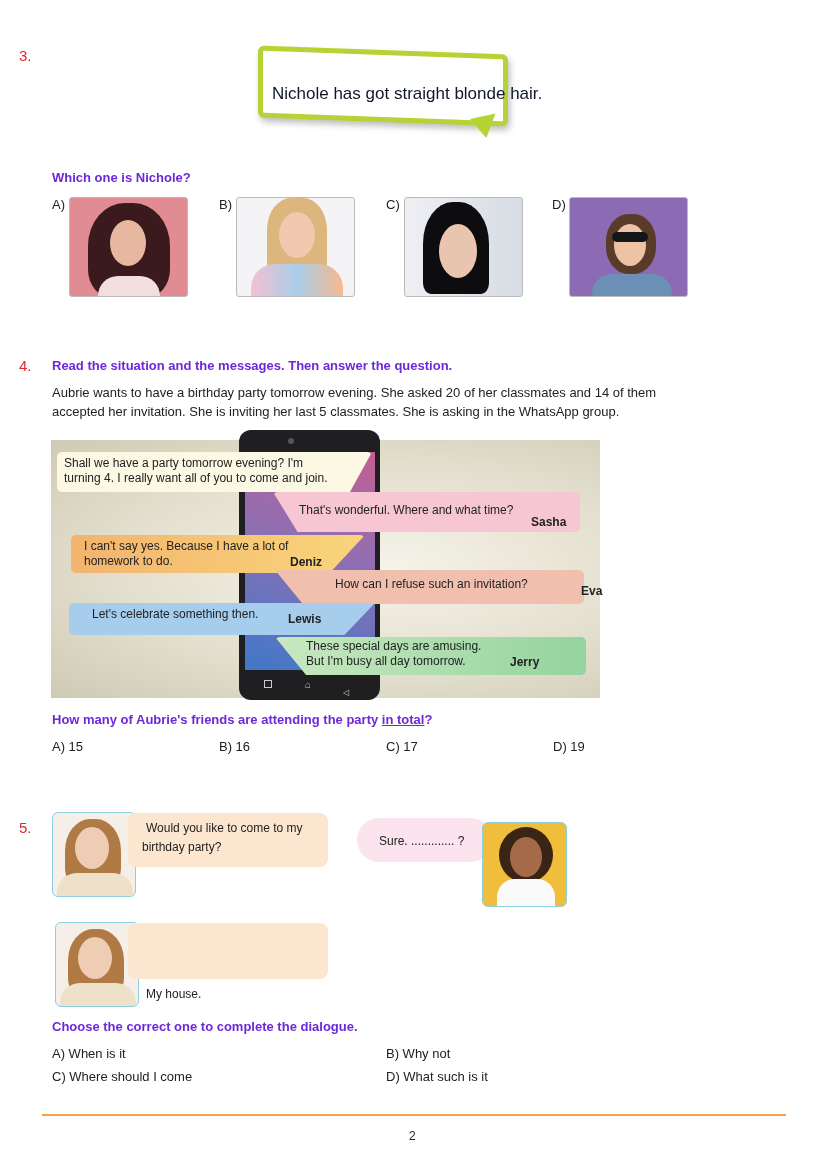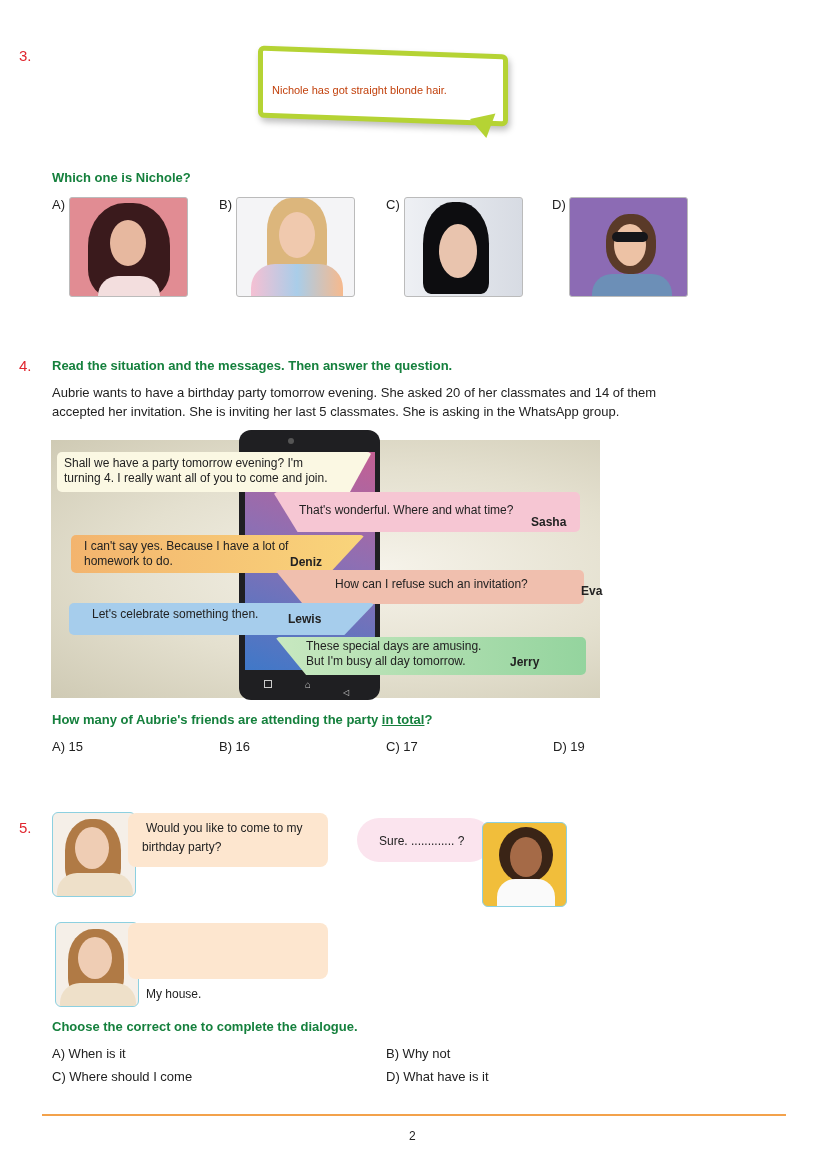--- a/index.html
+++ b/index.html
@@ -1,36 +1,36 @@
 <!DOCTYPE html>
 <html><head>
   <meta charset="utf-8">
   <style>
     * { box-sizing: border-box; margin: 0; padding: 0; }
     html, body { width: 828px; height: 1171px; background: #ffffff; }
     body { position: relative; font-family: "Liberation Sans", sans-serif; color: #222; overflow: hidden; }
     .abs { position: absolute; }
     .qnum { position: absolute; color: #e0262f; font-size: 15px; }
-    .bold { font-weight: bold; font-size: 13px; color: #15803d; text-align: center; }
+    .bold { font-weight: bold; font-size: 13px; color: #6d28d9; text-align: center; }
     .txt { font-size: 13px; color: #222; }
 
     
     .green-bubble {
       position: absolute; left: 258px; top: 50px; width: 250px; height: 72px;
       border: 5px solid #b5d334; background: #fff;
       border-radius: 6px;
       transform: skewY(2deg);
       box-shadow: 2px 4px 6px rgba(0,0,0,0.25);
     }
     .green-tail {
       position: absolute; left: 472px; top: 116px; width: 0; height: 0;
       border-left: 12px solid transparent; border-right: 14px solid transparent;
       border-top: 22px solid #b5d334; transform: rotate(-12deg);
     }
-    .green-text { position: absolute; left: 272px; top: 84px; font-size: 11px; color: #c2410c; }
+    .green-text { position: absolute; left: 272px; top: 84px; font-size: 17px; color: #0f172a; }
 
     
     .photo { position: absolute; top: 197px; width: 119px; height: 100px; border: 1px solid #bbb; border-radius: 3px; overflow: hidden; }
     .opt-label { position: absolute; top: 197px; font-size: 13px; }
     .face { position: absolute; border-radius: 50%; }
     .hair { position: absolute; }
 
     
     .chat-bg {
       position: absolute; left: 51px; top: 440px; width: 549px; height: 258px;
@@ -170,16 +170,16 @@
   <div class="face" style="left:22px; top:14px; width:34px; height:42px; background:#efcdb4;"></div>
   <div class="abs" style="left:4px; top:60px; width:76px; height:26px; background:#eee0c9; border-radius:20px 20px 0 0;"></div>
 </div>
 <div class="peach" style="left:128px; top:923px; width:200px; height:56px;"></div>
 <div class="abs" style="left:146px; top:947px; font-size:12px;margin-top:40px;">My house.</div>
 
 <div class="abs bold" style="left:52px; top:1019px;">Choose the correct one to complete the dialogue.</div>
 <div class="abs txt" style="left:52px; top:1046px;">A) When is it</div>
 <div class="abs txt" style="left:386px; top:1046px;">B) Why not</div>
 <div class="abs txt" style="left:52px; top:1069px;">C) Where should I come</div>
-<div class="abs txt" style="left:386px; top:1069px;">D) What have is it</div>
+<div class="abs txt" style="left:386px; top:1069px;">D) What such is it</div>
 
 <div class="footer-line"></div>
 <div class="abs" style="left:409px; top:1129px; font-size:12px;">2</div>
 
 </body></html>

